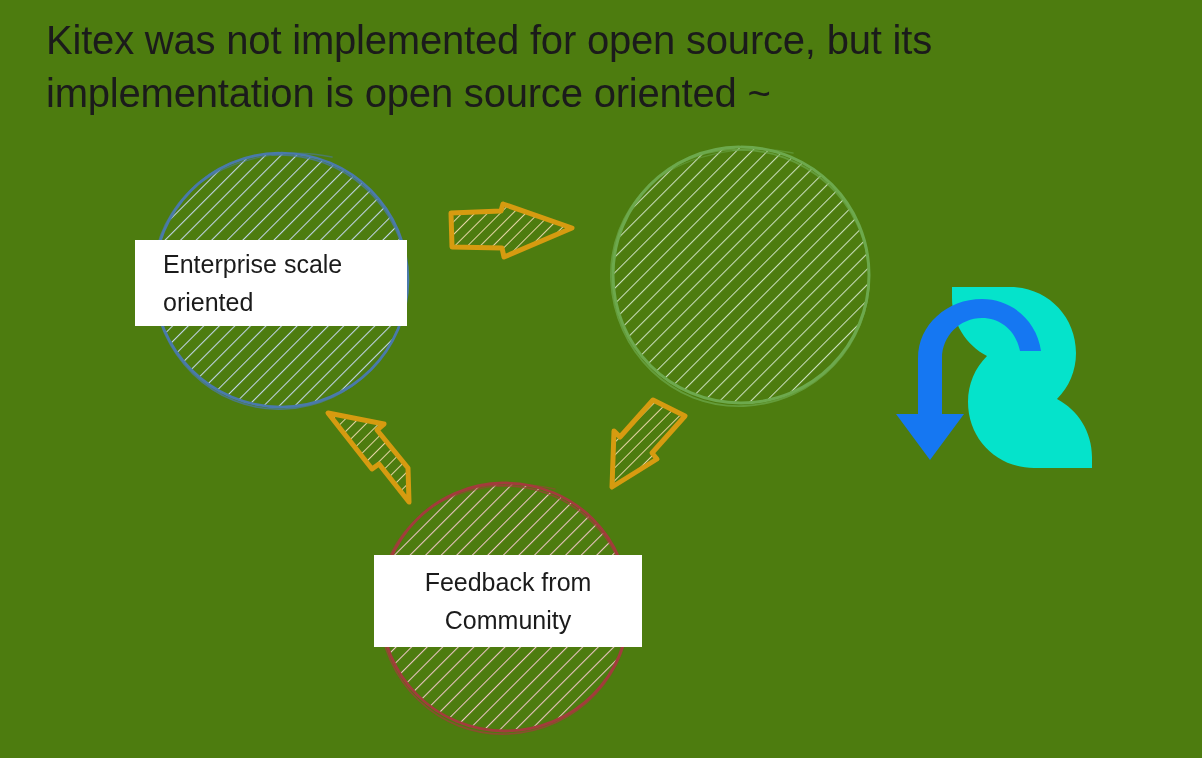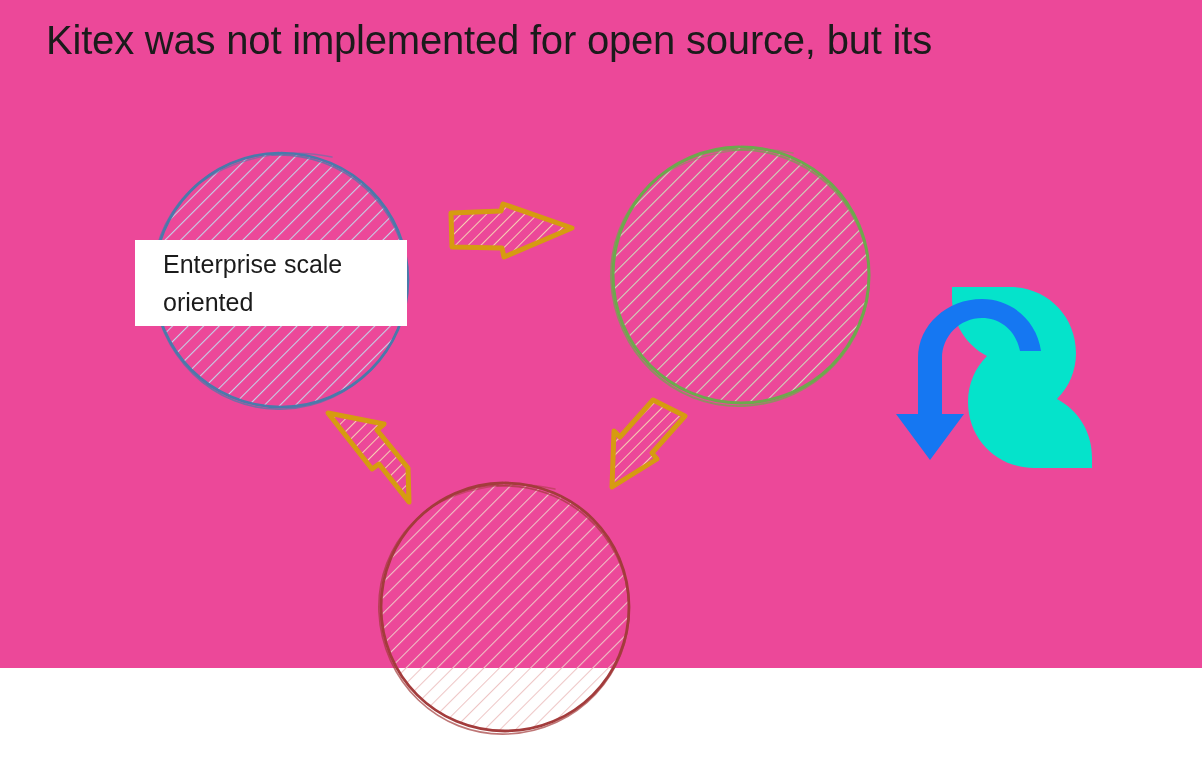--- a/index.html
+++ b/index.html
@@ -12,22 +12,22 @@
     width: 1202px;
     height: 758px;
     overflow: hidden;
     font-family: "Liberation Sans", sans-serif;
     color: #1a1a1a;
   }
 
   #slide {
     position: relative;
     width: 1202px;
-    height: 668px;
-    background: #ec4899;
+    height: 758px;
+    background: #4d7c0f;
   }
 
   
   #title-block {
     position: absolute;
     left: 46px;
     top: 14px;
     width: 1090px;
   }
   .title-line {
@@ -113,20 +113,21 @@
   }
   #logo svg { display: block; width: 100%; height: 100%; }
 </style>
 </head>
 <body>
 
 <div id="slide">
 
   <div id="title-block">
     <div class="title-line">Kitex was not implemented for open source, but its</div>
+    <div class="title-line">implementation is open source oriented ~</div>
   </div>
 
   <div id="diagram">
 
     <svg id="diagram-svg" viewBox="0 0 1202 758" xmlns="http://www.w3.org/2000/svg">
       <defs>
 
         <pattern id="hatch-blue" width="11" height="11" patternUnits="userSpaceOnUse" patternTransform="rotate(45)">
           <line x1="0" y1="0" x2="0" y2="11" stroke="#c2d6ea" stroke-width="2.1"></line>
         </pattern>
@@ -202,20 +203,24 @@
                  L379,464 L372,469 L328,413 L384,424 L377,430 L408,468 Z" fill="url(#hatch-gold)" stroke="#d69b10" stroke-width="5" stroke-linejoin="round" stroke-linecap="round"></path>
       </g>
     </svg>
 
     <div class="node-band" id="band-enterprise">
       <div class="node-label">Enterprise scale</div>
       <div class="node-label">oriented</div>
     </div>
 
 
+    <div class="node-band" id="band-feedback">
+      <div class="node-label">Feedback from</div>
+      <div class="node-label">Community</div>
+    </div>
 
     <div id="logo">
       <svg viewBox="0 0 255 185" xmlns="http://www.w3.org/2000/svg">
 
         <path d="M68,2
                  L126,2
                  C163,2 192,31 192,68
                  C192,86 185,102 173,114
                  C194,125 208,147 208,172
                  L208,183

